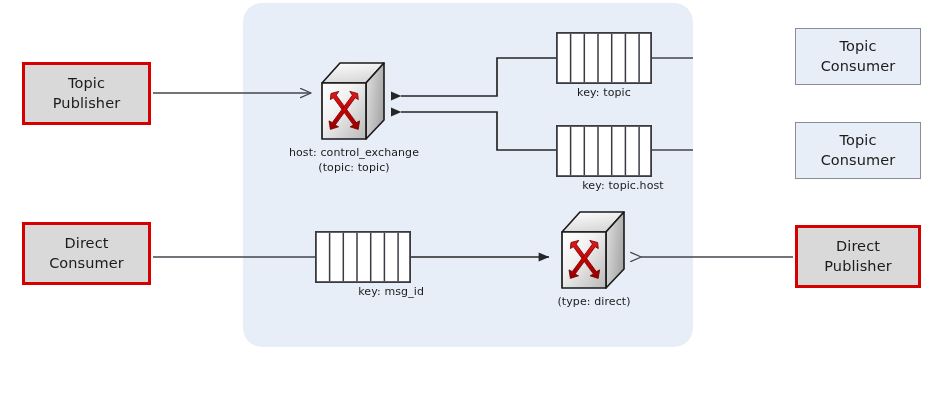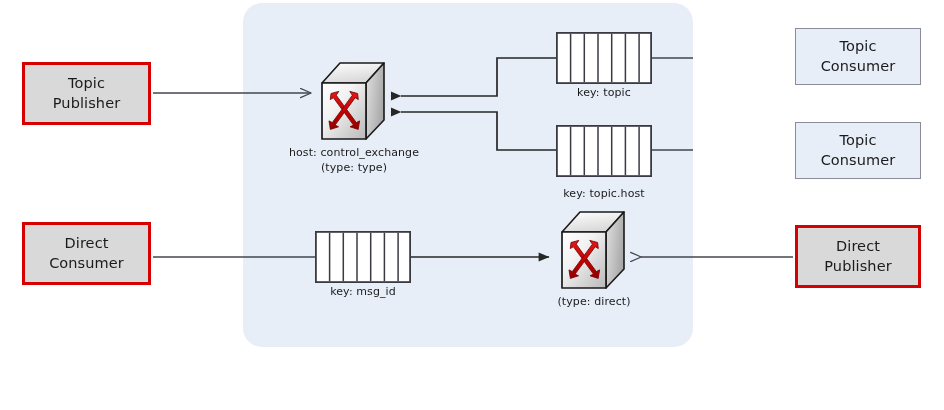--- a/index.html
+++ b/index.html
@@ -196,26 +196,26 @@
     <span class="ep-line">Consumer</span>
   </div>
 
   <div class="endpoint red" style="left:795px; top:225px; width:126px; height:63px;">
     <span class="ep-line">Direct</span>
     <span class="ep-line">Publisher</span>
   </div>
 
   <div class="canvas-label" style="left:253px; top:146px; width:202px;">
     <span class="lbl-line">host: control_exchange</span>
-    <span class="lbl-line">(type: type)</span>
+    <span class="lbl-line">(topic: topic)</span>
   </div>
 
   <div class="canvas-label" style="left:515px; top:295px; width:158px;">
     <span class="lbl-line">(type: direct)</span>
   </div>
 
   <div class="canvas-label" style="left:549px; top:86px; width:110px;">key: topic</div>
 
-  <div class="canvas-label" style="left:536px; top:179px; width:136px;margin-top:8px;">key: topic.host</div>
-
-  <div class="canvas-label" style="left:302px; top:285px; width:122px;">key: msg_id</div>
+  <div class="canvas-label" style="left:555px; top:179px; width:136px;">key: topic.host</div>
+
+  <div class="canvas-label" style="left:302px; top:285px; width:122px;text-align:right;">key: msg_id</div>
 
 </div>
 
 </body></html>

